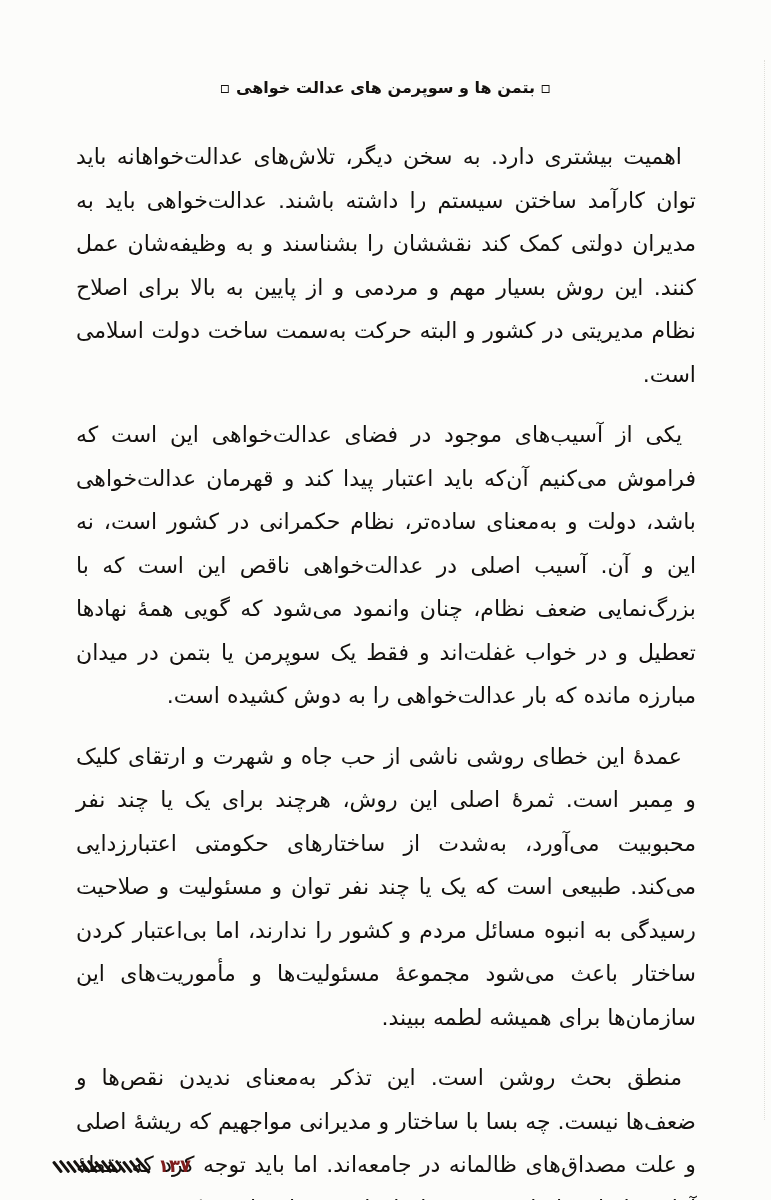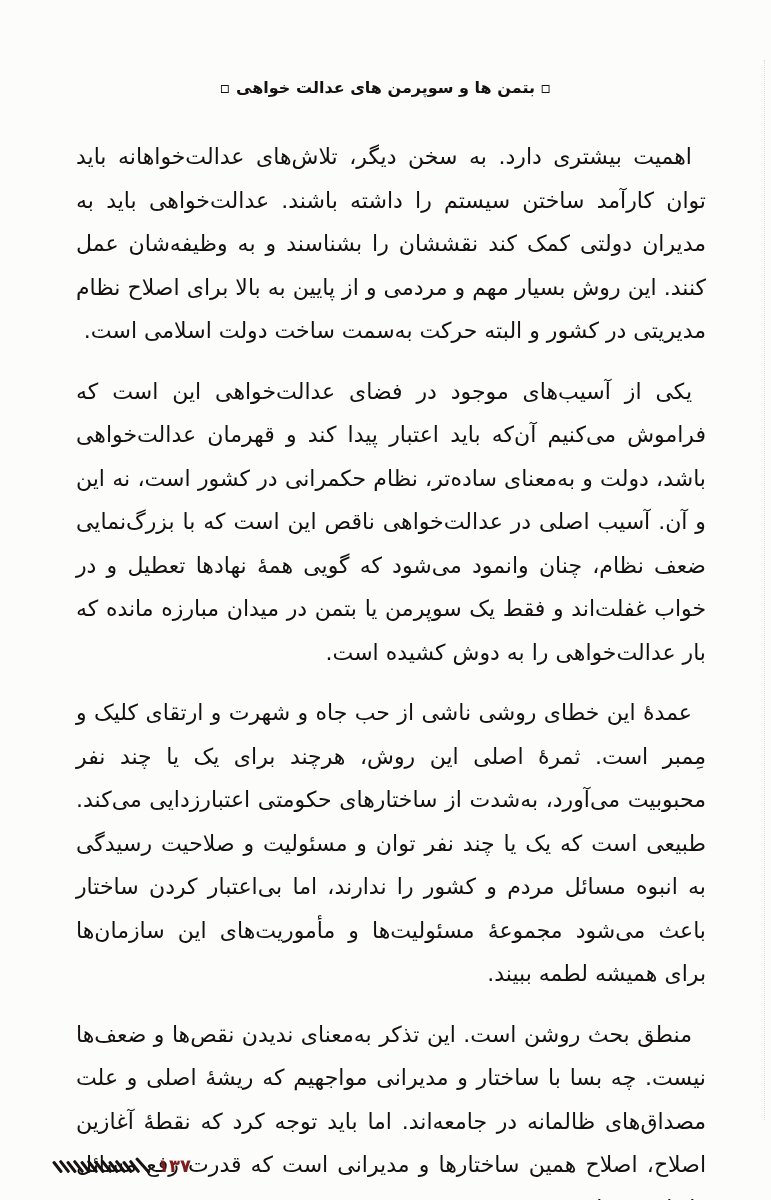--- a/index.html
+++ b/index.html
@@ -41,21 +41,21 @@
   }
   .content {
     direction: rtl;
     text-align: justify;
     margin: 38px 59px 0 76px; 
     font-size: 22px;
     line-height: 43.5px;
     color: #14110e;
   }
   .content p {
-    margin: 0 6px 17px 0;
+    margin: 0 16px 17px 0;
     text-indent: 14px;
   }
   .section-heading {
     font-size: 23px;
     font-weight: bold;
     margin: 26px 0 15px 0;
     text-indent: 0;
     line-height: 34px;
     color: #0f0d0b;
   }

